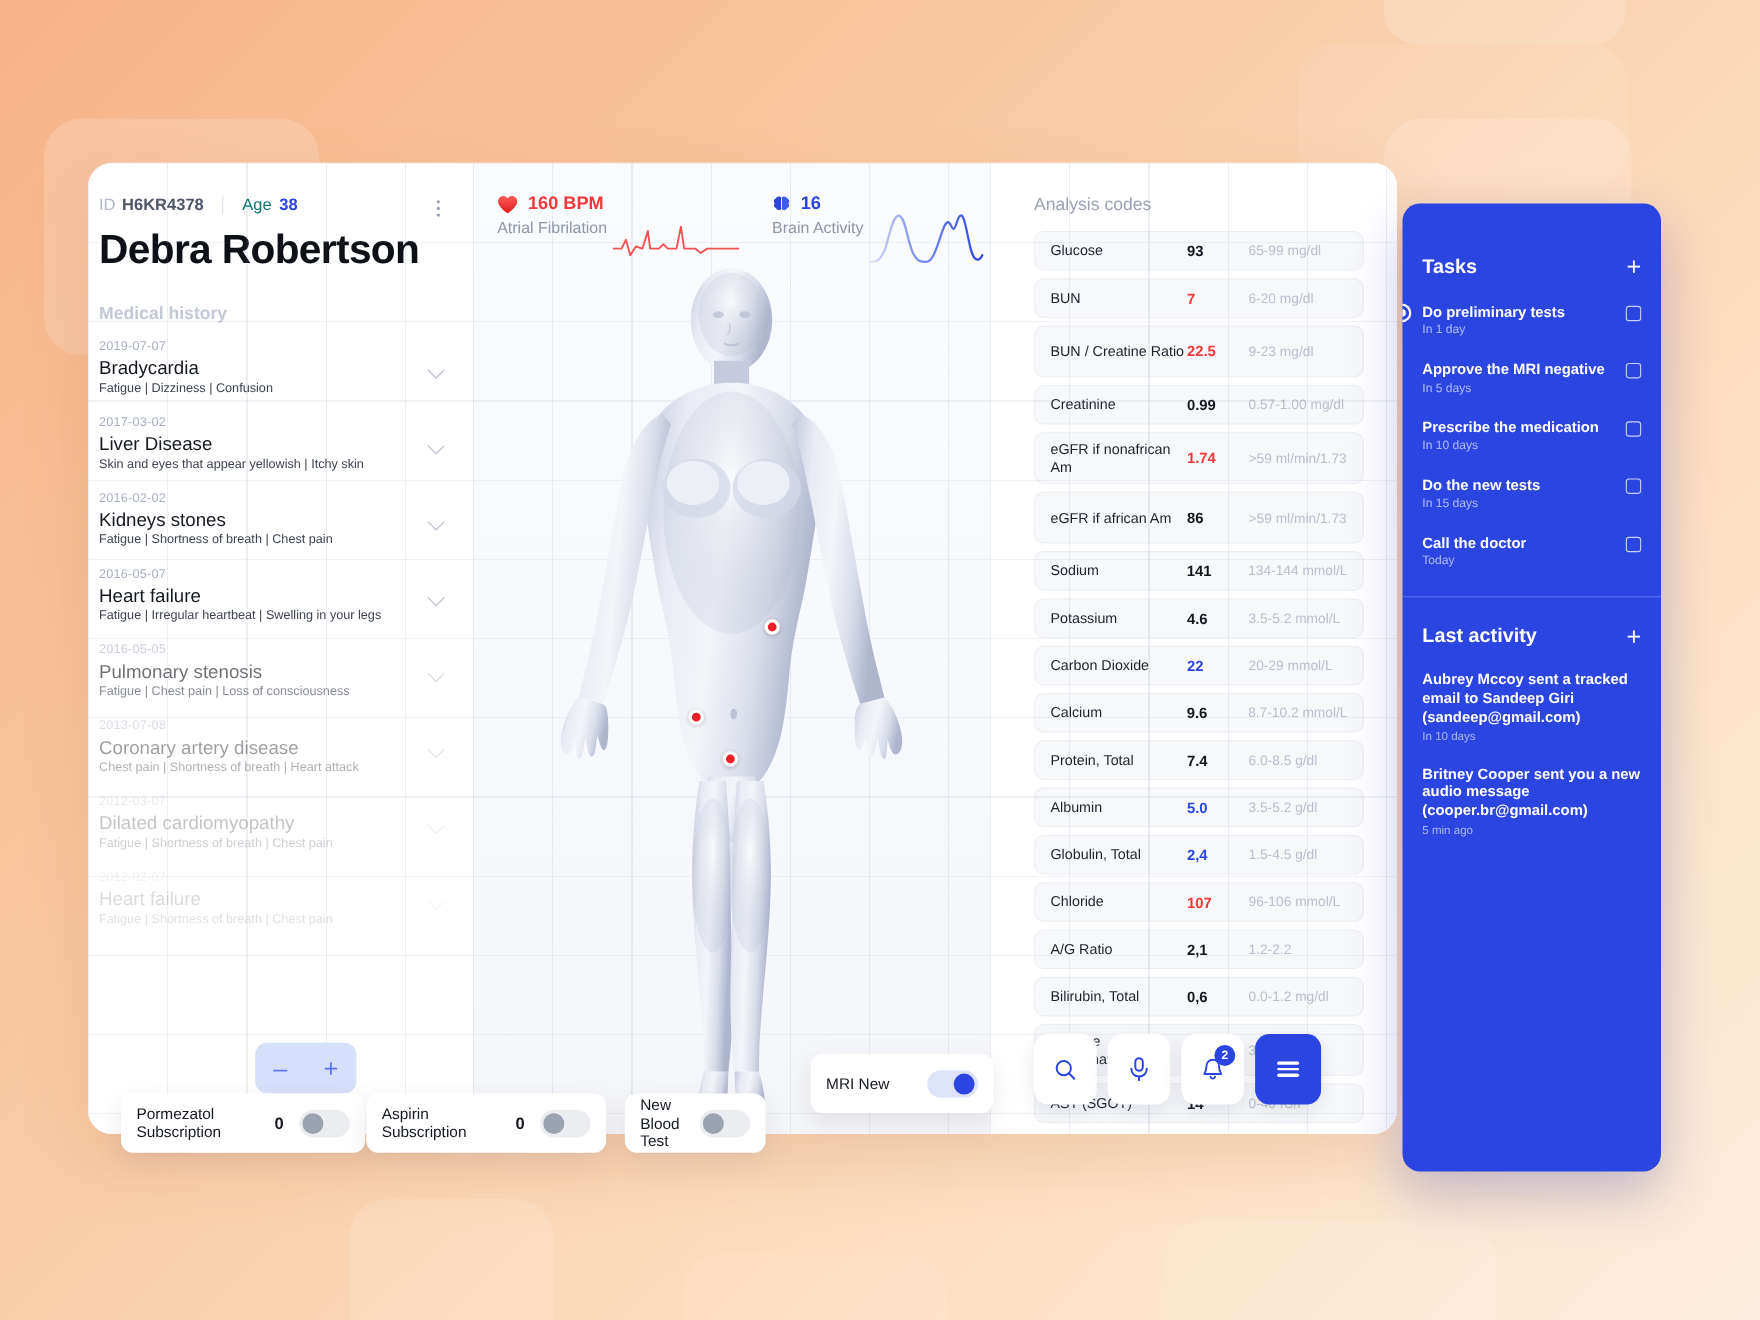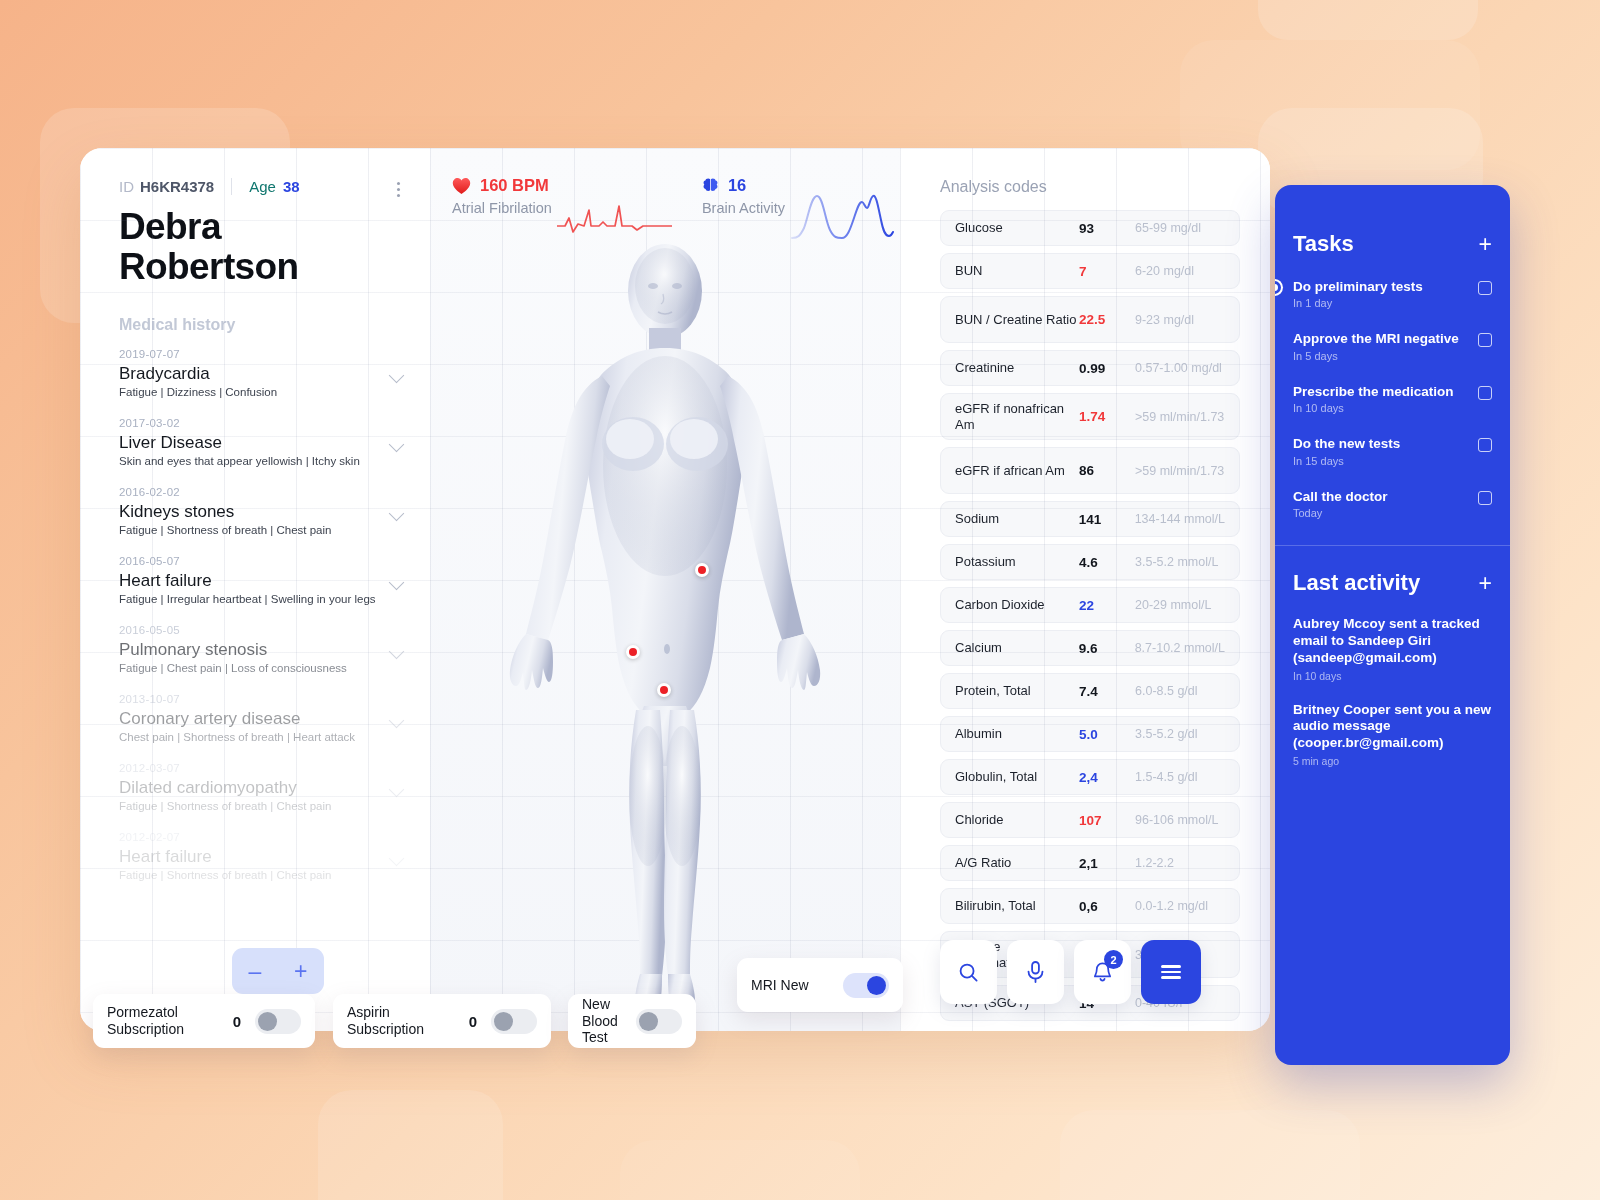--- a/index.html
+++ b/index.html
@@ -35,21 +35,21 @@
   }
   .dotgrid {
     position: absolute; inset: 0;
     background-image:
       repeating-linear-gradient(to right, rgba(120,130,160,0.13) 0 1px, transparent 1px 72px),
       repeating-linear-gradient(to bottom, rgba(120,130,160,0.10) 0 1px, transparent 1px 72px);
     pointer-events: none;
   }
 
   
-  #left { width: 350px; height: 100%; position: relative; padding: 30px 26px 0 39px; background:#fff; }
+  #left { width: 350px; height: 100%; position: relative; padding: 30px 26px 0 10px; background:#fff; }
   .id-row { display: flex; align-items: center; gap: 0; font-size: 15px; position: relative; }
   .id-lbl { color: #b3b9c9; }
   .id-val { color: #4e5668; font-weight: bold; margin-left: 6px; }
   .id-sep { width: 1px; height: 17px; background: #dfe2ea; margin: 0 17px; }
   .age-lbl { color: #0f766e; }
   .age-val { color: #2b45e0; font-weight: bold; margin-left: 7px; }
   .kebab { position: absolute; right: 0; top: 2px; display:flex; flex-direction:column; gap:3px; cursor:pointer; padding:2px 4px;}
   .kebab i { width: 3px; height: 3px; border-radius: 50%; background: #9aa1b2; display:block; }
   #pname {
     font-size: 37px; font-weight: bold; color: #0d1016;
@@ -125,40 +125,40 @@
     justify-content: space-around; z-index: 25;
   }
   .st-btn { color: #5b74f0; font-size: 23px; font-weight: 300; cursor: pointer; line-height: 1; }
 
   
   .medcard {
     position: absolute; height: 54px; background: #fff; border-radius: 11px;
     box-shadow: 0 8px 22px rgba(150,130,140,0.18);
     display: flex; align-items: center; padding: 0 14px; z-index: 30;
   }
-  #med0 { left: 93px; top: 994px; width: 222px; }
+  #med0 { left: 110px; top: 994px; width: 222px; }
   #med1 { left: 333px; top: 994px; width: 218px; justify-content: space-between; }
   #med2 { left: 568px; top: 994px; width: 128px; }
   #med3 { left: 737px; top: 958px; width: 166px; }
   .med-name { font-size: 14px; color: #14181f; line-height: 1.2; flex: 1; }
   .med-count { font-size: 15px; font-weight: bold; color: #12161d; margin: 0 14px; }
   .toggle { width: 46px; height: 25px; border-radius: 14px; background: #ebedf1; position: relative; cursor: pointer; flex-shrink:0; }
   .toggle i { position: absolute; top: 3px; left: 3px; width: 19px; height: 19px; border-radius: 50%; background: #9ba2b0; }
   .toggle.on { background: #dde3fb; }
   .toggle.on i { left: 24px; background: #2b45e0; }
 
   
   #blue {
     position: absolute; left: 1275px; top: 185px; width: 235px; height: 880px;
     background: #2b45e0; border-radius: 16px;
     box-shadow: 0 20px 48px rgba(60,70,180,0.30);
     color: #fff; overflow: hidden;
   }
   .bp-head { display: flex; align-items: center; justify-content: space-between; padding: 0 18px; }
-  .bp-title { font-size: 22px; font-weight: bold; }
+  .bp-title { font-size: 18px; font-weight: bold; }
   .plus { font-size: 23px; font-weight: 300; cursor: pointer; line-height: 1; }
   #tasks { padding-top: 46px; padding-bottom: 26px; }
   .task { position: relative; padding: 0 18px; margin-top: 22px; }
   .task-row { display: flex; align-items: flex-start; justify-content: space-between; gap: 8px; }
   .task-name { font-size: 13.5px; font-weight: bold; line-height: 1.22; }
   .task-due { font-size: 11px; color: rgba(255,255,255,0.62); margin-top: 2px; }
   .cbox { width: 14px; height: 14px; border: 1.6px solid rgba(255,255,255,0.75); border-radius: 3px; flex-shrink: 0; margin-top: 2px; cursor: pointer; }
   .dot-mark { position: absolute; left: -7px; top: 2px; width: 13px; height: 13px; border-radius: 50%; background: #fff; border: 3px solid #2b45e0; box-shadow: 0 0 0 2px #fff; }
   .bp-div { height: 1px; background: rgba(255,255,255,0.22); margin: 0 0 0 0; }
   #activity { padding-top: 24px; }
@@ -222,21 +222,21 @@
           <div class="mh-sym">Fatigue | Irregular heartbeat | Swelling in your legs</div>
           <div class="chev"></div>
         </div>
         <div class="mh-item" style="opacity: 0.62;">
           <div class="mh-date">2016-05-05</div>
           <div class="mh-name">Pulmonary stenosis</div>
           <div class="mh-sym">Fatigue | Chest pain | Loss of consciousness</div>
           <div class="chev"></div>
         </div>
         <div class="mh-item" style="opacity: 0.42;">
-          <div class="mh-date">2013-10-07</div>
+          <div class="mh-date">2013-07-08</div>
           <div class="mh-name">Coronary artery disease</div>
           <div class="mh-sym">Chest pain | Shortness of breath | Heart attack</div>
           <div class="chev"></div>
         </div>
         <div class="mh-item" style="opacity: 0.26;">
           <div class="mh-date">2012-03-07</div>
           <div class="mh-name">Dilated cardiomyopathy</div>
           <div class="mh-sym">Fatigue | Shortness of breath | Chest pain</div>
           <div class="chev"></div>
         </div>

